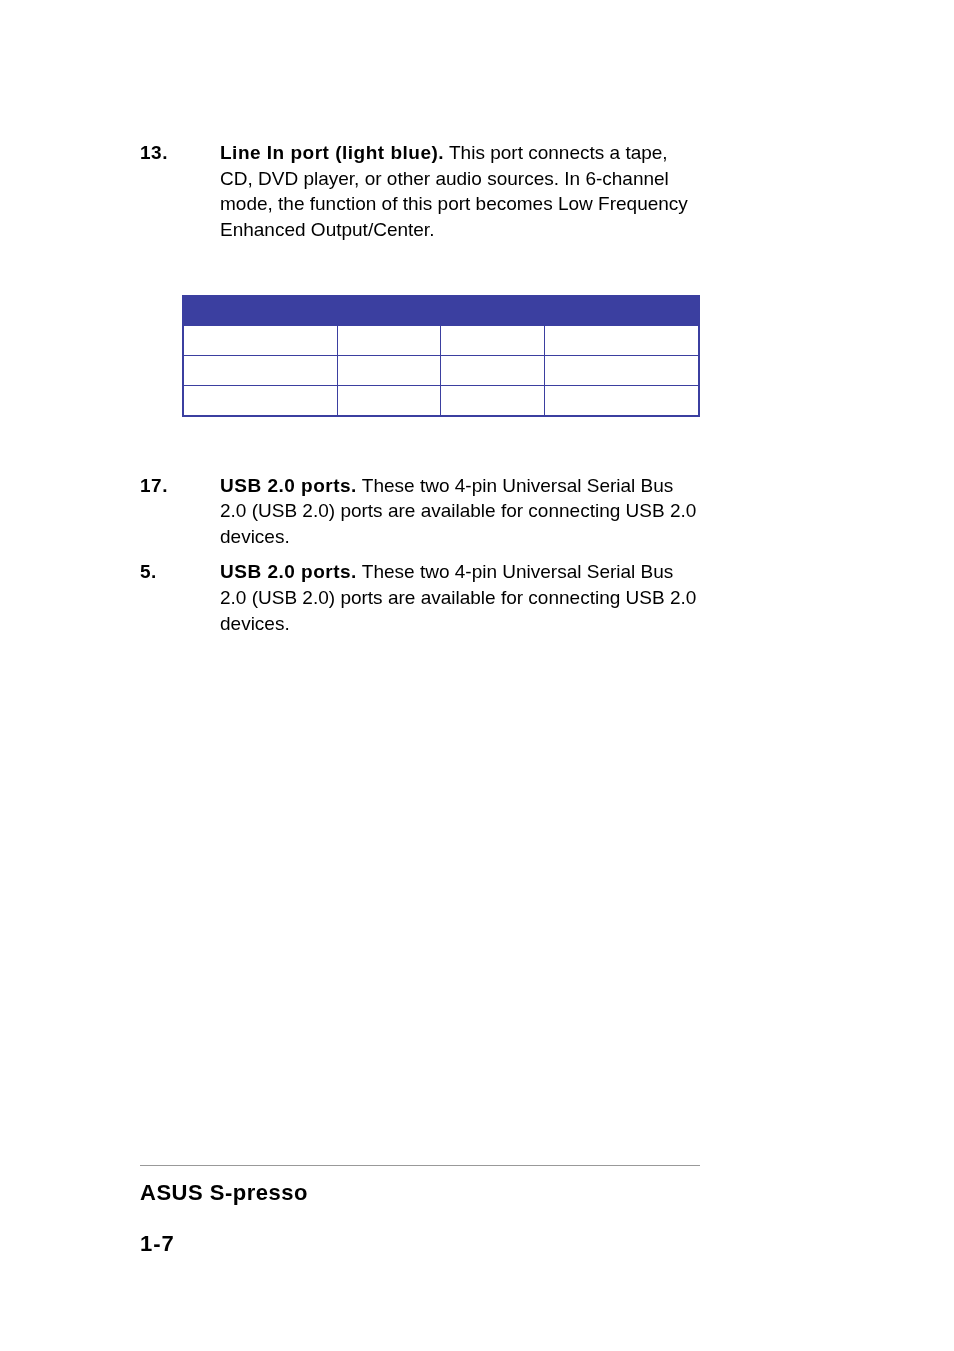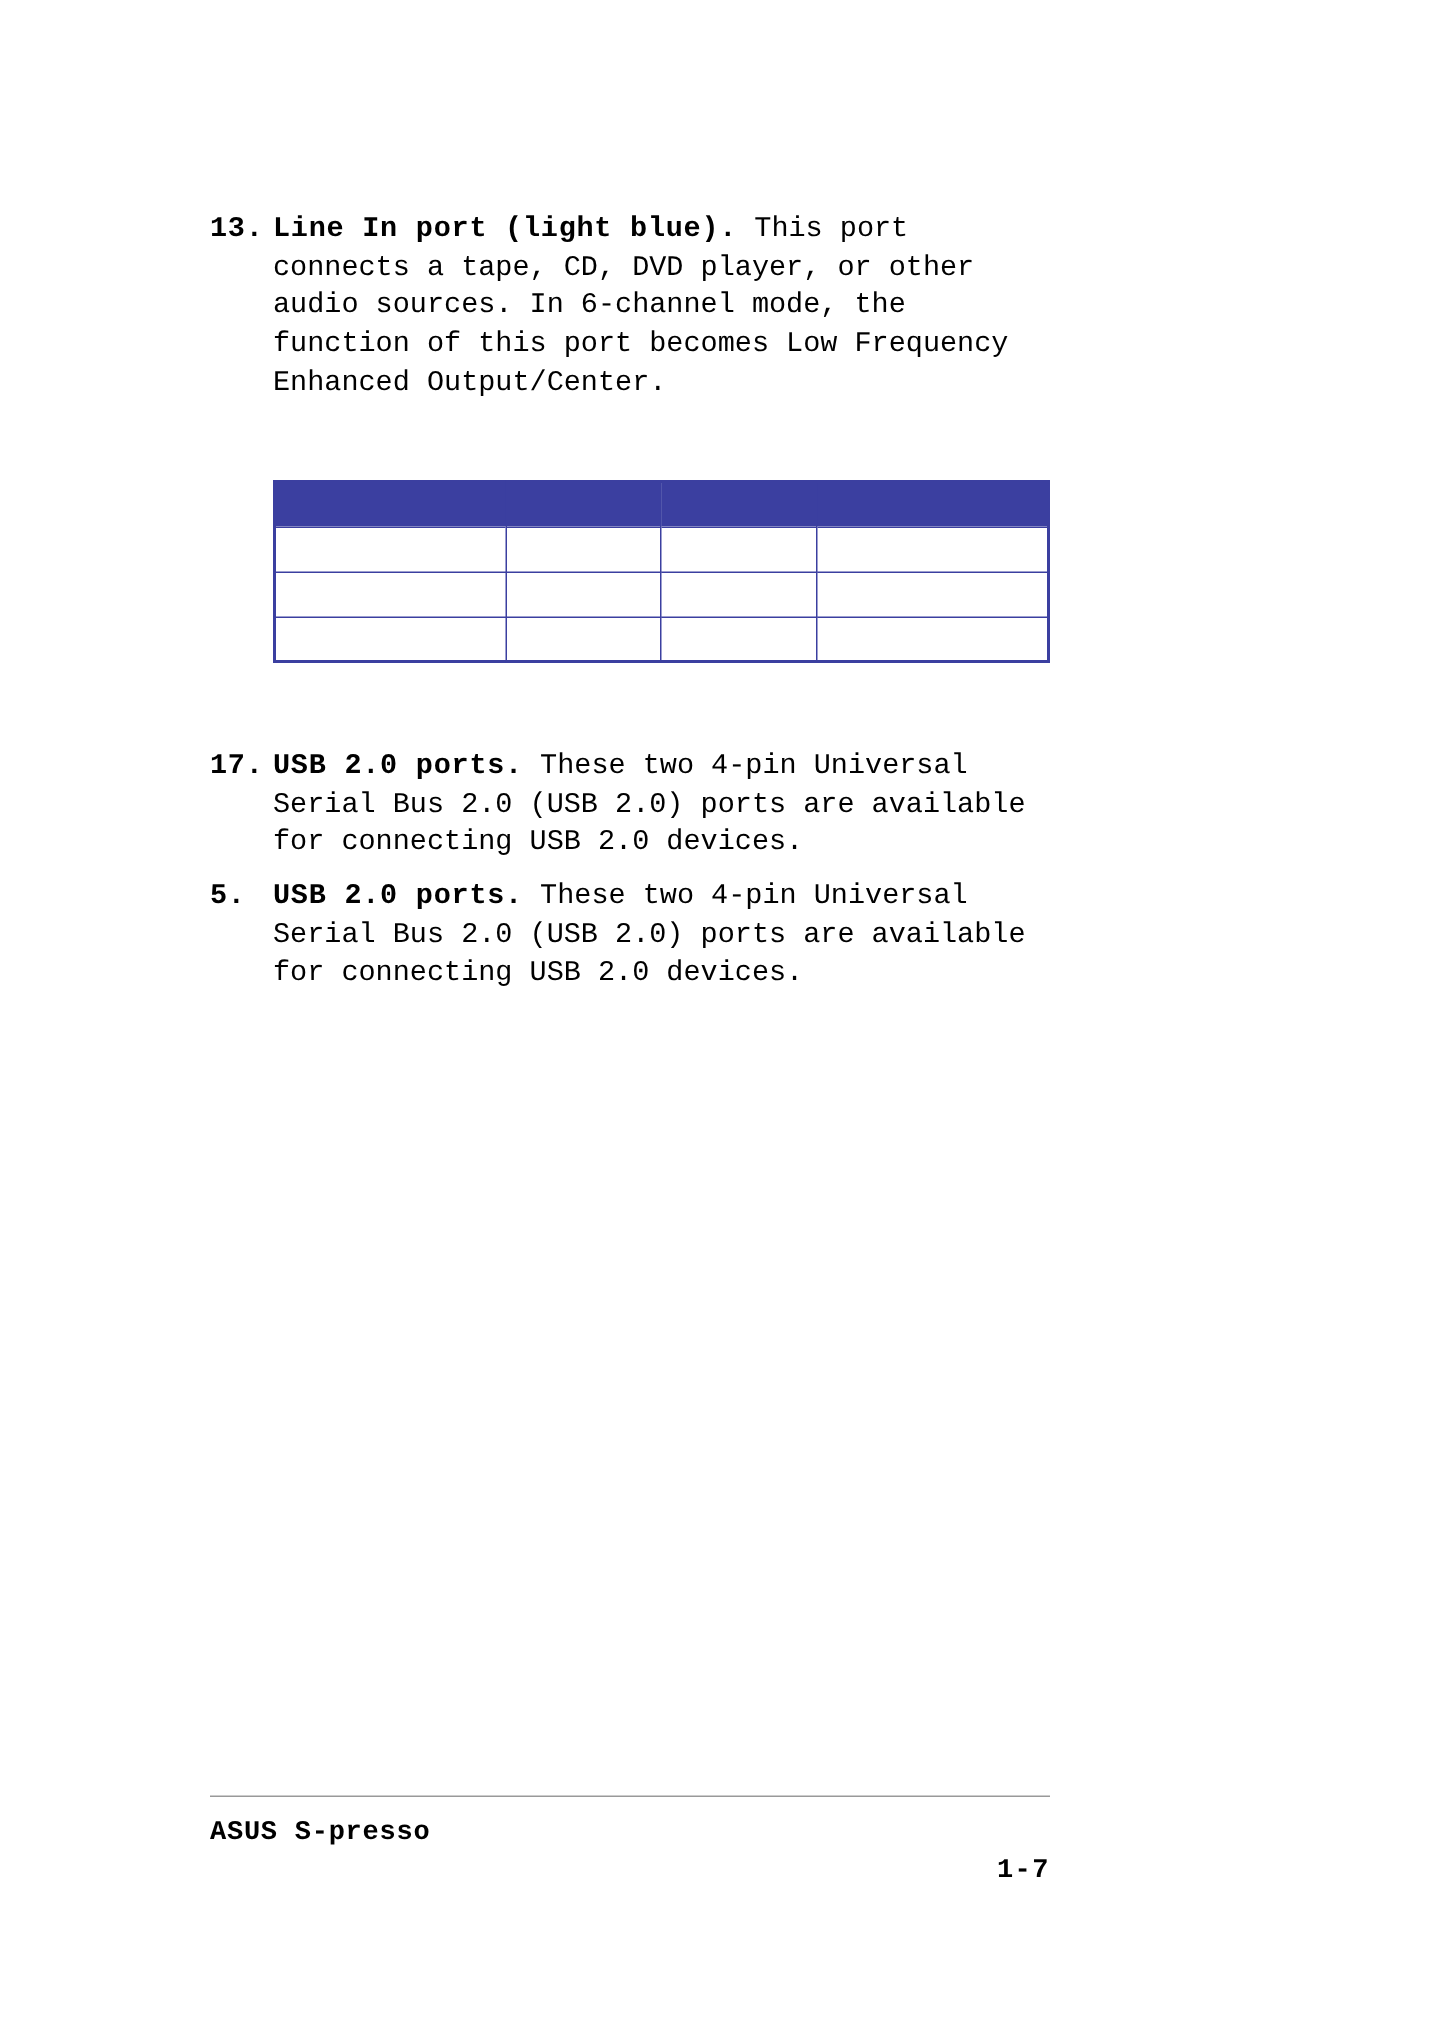--- a/index.html
+++ b/index.html
@@ -1,35 +1,35 @@
 <!DOCTYPE html>
 <html><head>
 <meta charset="utf-8">
 <style>
   * { margin: 0; padding: 0; box-sizing: border-box; }
   html, body { width: 954px; height: 1351px; background: #fff; font-family: Arial, Helvetica, sans-serif; color: #000; }
-  .page { width: 820px; height: 1351px; position: relative; padding: 140px 120px 0 140px; font-family: Liberation Mono, monospace; }
+  .page { width: 820px; height: 1351px; position: relative; padding: 140px 120px 0 140px; }
   .item { margin-bottom: 10px; font-size: 19px; line-height: 1.35; }
   .item .hang { display: flex; }
   .item .num { font-weight: 900; letter-spacing: 0.5px; flex: 0 0 42px; }
-  .item .body { flex: 1; }
+  .item .body { flex: 1; margin-left: 38px; }
   .item .title { font-weight: 900; letter-spacing: 0.5px; }
   .item .desc { font-weight: 400; }
   .gap-upper { height: 42px; }
   .table-wrap { margin-left: 42px; }
   table.audio { width: 100%; border-collapse: collapse; border: 2px solid #3b3fa0; }
   table.audio th, table.audio td { border: 1px solid #3b3fa0; height: 30px; }
   table.audio thead th { background: #3b3fa0; border-top: none; border-bottom: none; }
   table.audio thead th:first-child { border-left: 2px solid #3b3fa0; }
   table.audio thead th:last-child { border-right: 2px solid #3b3fa0; }
   table.audio tbody td { background: #fff; }
   .gap-lower { height: 56px; }
   .footer { position: absolute; left: 140px; right: 120px; bottom: 94px; }
   .footer-rule { border: 0; border-top: 1px solid #999; margin-bottom: 14px; }
-  .footer-row { display: flex; justify-content: space-between; font-size: 18px; }
+  .footer-row { display: flex; justify-content: space-between; font-size: 22px; flex-direction: column; }
   .footer-left { font-weight: 900; letter-spacing: 0.5px; }
   .footer-right { font-weight: 900; letter-spacing: 1px; margin-top: 25px; }
 </style>
 </head>
 <body>
 
 <div class="page">
 
   <div>
     <div class="item">

